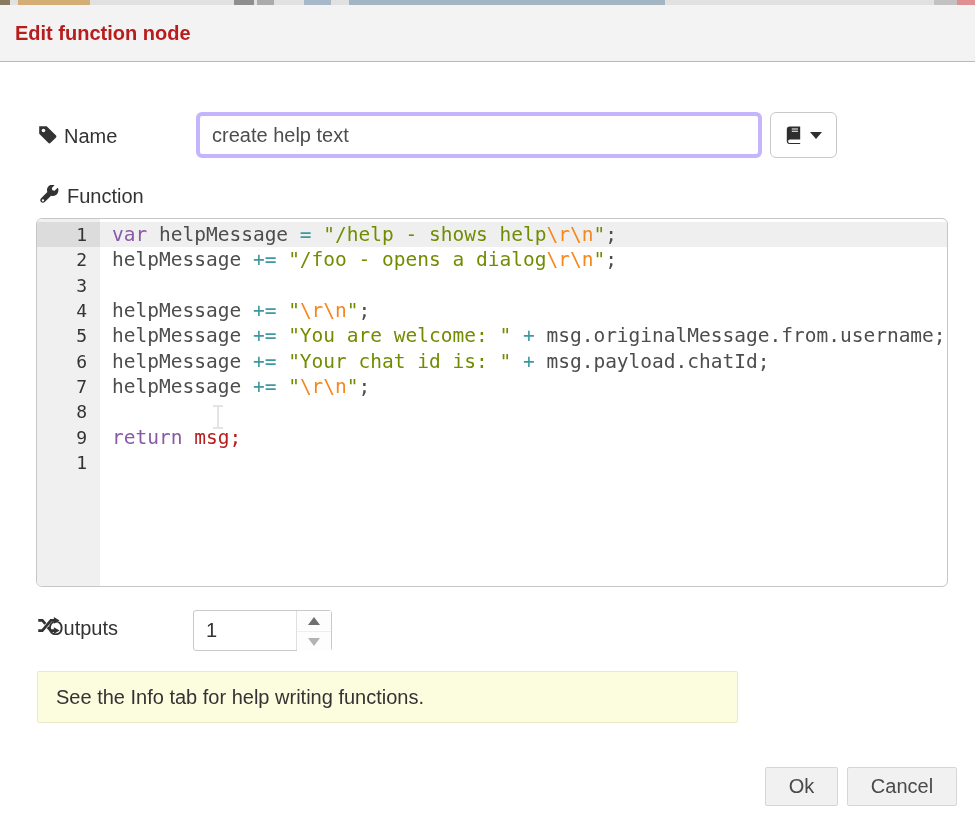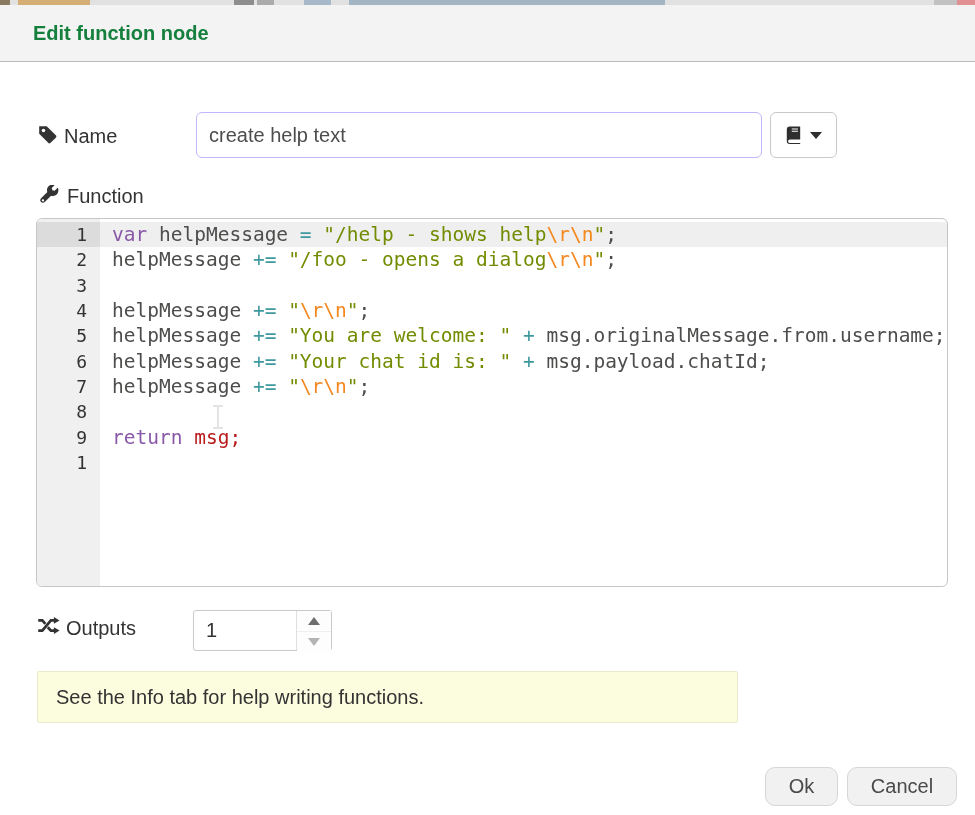--- a/index.html
+++ b/index.html
@@ -7,28 +7,28 @@
           font-family:"Liberation Sans",sans-serif;background:#e1e1e1;}
 
   
   .backdrop{position:absolute;left:0;top:0;width:975px;height:5px;background:#e1e1e1;}
   .backdrop .seg{position:absolute;top:0;height:5px;}
 
   
   .dialog{position:absolute;left:0;top:5px;width:975px;height:810px;background:#ffffff;}
   .dlg-header{position:absolute;left:0;top:0;width:975px;height:57px;background:#f3f3f3;
               border-bottom:1px solid #b9b9b9;box-sizing:border-box;}
-  .dlg-title{position:absolute;left:33px;top:0;line-height:57px;font-size:20px;font-weight:bold;color:#15803d;}
+  .dlg-title{position:absolute;left:15px;top:0;line-height:57px;font-size:20px;font-weight:bold;color:#b91c1c;}
 
   .field-label{position:absolute;font-size:20px;color:#333;line-height:24px;}
   .label-icon{position:absolute;width:20px;height:20px;}
   .label-icon svg{display:block;}
 
   .name-input{position:absolute;left:196px;top:107px;width:566px;height:46px;box-sizing:border-box;
-              border:1px solid #c4b5fd;border-radius:6px;padding:0 12px;font-size:20px;color:#4d4d4d;
+              border:4px solid #c4b5fd;border-radius:6px;padding:0 12px;font-size:20px;color:#4d4d4d;
               font-family:"Liberation Sans",sans-serif;outline:none;background:#fff;}
   .lib-button{position:absolute;left:770px;top:107px;width:67px;height:46px;box-sizing:border-box;
               border:1px solid #c9c9c9;border-radius:6px;background:#fff;display:flex;
               align-items:center;justify-content:center;gap:7px;cursor:pointer;}
   .caret-down{width:0;height:0;border-left:6px solid transparent;border-right:6px solid transparent;
               border-top:7px solid #2e2e2e;}
 
   
   .editor{position:absolute;left:36px;top:213px;width:912px;height:369px;box-sizing:border-box;
           border:1px solid #c6c6c6;border-radius:6px;background:#fff;overflow:hidden;
@@ -63,21 +63,21 @@
   .tri-down{width:0;height:0;border-left:6px solid transparent;border-right:6px solid transparent;
             border-top:8px solid #b3b3b3;}
 
   
   .info-tip{position:absolute;left:37px;top:666px;width:701px;height:52px;box-sizing:border-box;
             background:#fcfcdf;border:1px solid #eaeacb;border-radius:2px;
             font-size:20px;color:#333;display:flex;align-items:center;padding-left:18px;}
 
   
   .btn{position:absolute;top:762px;height:39px;box-sizing:border-box;background:#f1f1f1;
-       border:1px solid #d6d6d6;border-radius:10px;font-size:20px;color:#4a4a4a;
+       border:1px solid #d6d6d6;border-radius:2px;font-size:20px;color:#4a4a4a;
        display:flex;align-items:center;justify-content:center;cursor:pointer;
        font-family:"Liberation Sans",sans-serif;}
   .btn-ok{left:765px;width:73px;}
   .btn-cancel{left:847px;width:110px;}
 </style>
 </head>
 <body>
 
 <div class="screen">
 
@@ -157,21 +157,21 @@
 
     <span class="label-icon" style="left:38px;top:612px;">
       <svg viewBox="0 0 19 15" width="22" height="17">
         <path d="M0 3h3.6L6.3 6" stroke="#333" stroke-width="2.4" fill="none"></path>
         <path d="M0 12h3.6L11.2 3h3.2" stroke="#333" stroke-width="2.4" fill="none"></path>
         <path d="M8.4 9l2.8 3h3.2" stroke="#333" stroke-width="2.4" fill="none"></path>
         <path d="M13.8 0l5 3-5 3z" fill="#333"></path>
         <path d="M13.8 9l5 3-5 3z" fill="#333"></path>
       </svg>
     </span>
-    <span class="field-label" style="left:66px;top:611px;">Outputs</span>
+    <span class="field-label" style="left:48px;top:611px;">Outputs</span>
     <div class="spinner">
       <input type="text" value="1" style="">
       <div class="spin-btns">
         <div class="spin-up">
             <span class="tri-up"></span>
           </div>
         <div class="spin-down">
             <span class="tri-down"></span>
           </div>
       </div>

